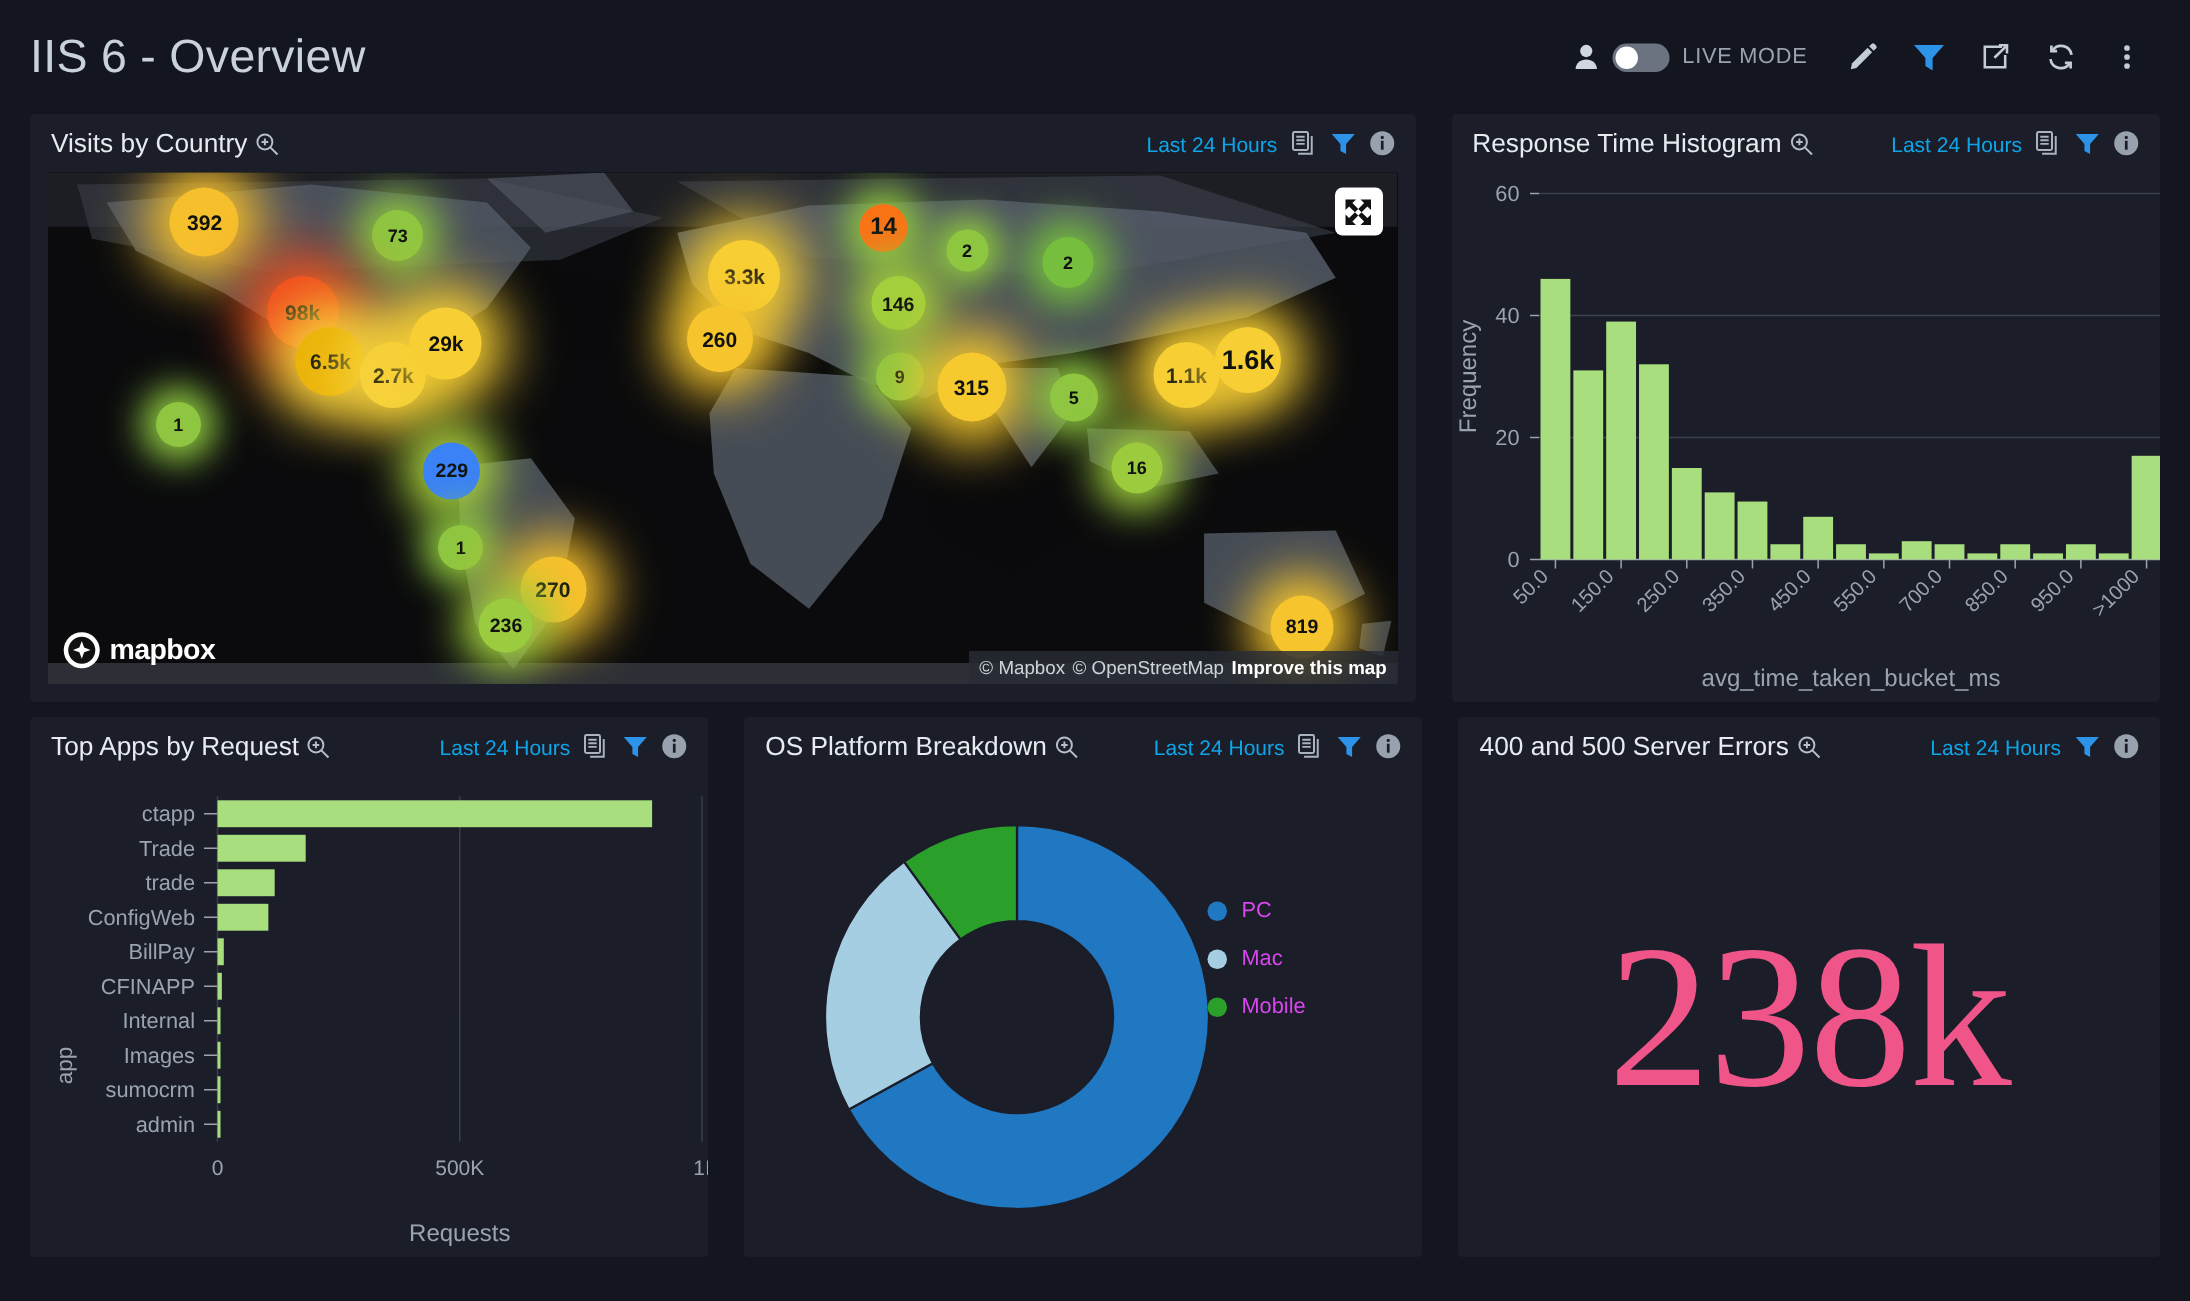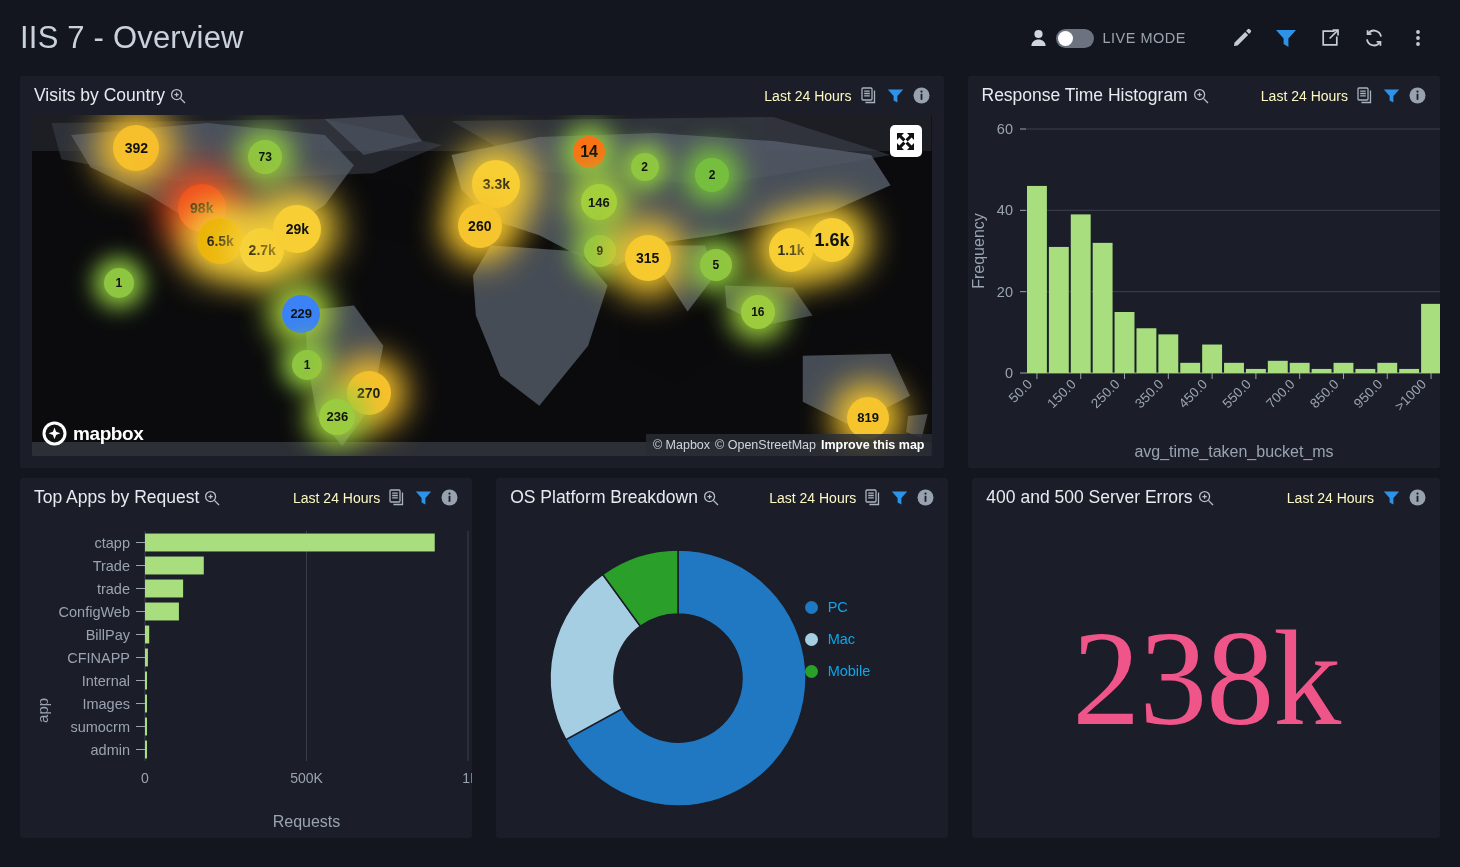--- a/index.html
+++ b/index.html
@@ -12,21 +12,21 @@
   .app { width: 1460px; height: 867px; background: #14161f; position: relative; padding: 0 20px; }
 
   
   .topbar { height: 76px; display: flex; align-items: center; }
   .dash-title {
     font-size: 31px; color: #c9d1dc; font-weight: 400; letter-spacing: .2px;
     white-space: nowrap;
   }
   .topbar-right { margin-left: auto; display: flex; align-items: center; gap: 0; }
   .user-icon { width: 22px; height: 22px; margin-right: 6px; display: flex; align-items: center; justify-content: center; }
-  .toggle-wrap { display: flex; align-items: center; gap: 9px; margin-right: 34px; justify-content: flex-end; }
+  .toggle-wrap { display: flex; align-items: center; gap: 9px; margin-right: 15px; justify-content: flex-end; }
   .toggle {
     width: 38px; height: 19px; border-radius: 10px; background: #6b7280;
     position: relative; cursor: pointer; flex: none;
   }
   .toggle .knob {
     position: absolute; top: 2px; left: 2px; width: 15px; height: 15px;
     border-radius: 50%; background: #ffffff;
   }
   .live-label { font-size: 14.5px; color: #9aa3b0; letter-spacing: .5px; }
   .tb-icon {
@@ -34,40 +34,40 @@
     cursor: pointer;
   }
   .timepicker {
     margin-left: 14px; width: 166px; height: 38px; background: #20242f;
     border-radius: 3px; display: flex; align-items: center; gap: 12px; padding: 0 13px;
     cursor: pointer;
   }
   .tp-text { font-size: 14.5px; color: #828b99; }
 
   
-  .row { display: flex; gap: 24px; justify-content: flex-end; }
+  .row { display: flex; gap: 24px; }
   .row1 { height: 392px; }
   .row2 { height: 360px; margin-top: 10px; }
   .panel {
     background: #1b1e29; border-radius: 3px; position: relative;
     display: flex; flex-direction: column; overflow: hidden;
   }
   .p-map   { width: 946px; }
   .p-hist  { width: 484px; }
   .p-apps  { width: 468px; }
   .p-os    { width: 468px; }
   .p-err   { width: 484px; }
 
   .panel-head {
     height: 39px; display: flex; align-items: center; padding: 0 14px 0 14px; flex: none;
   }
   .panel-title { font-size: 17.5px; color: #e7ebf0; font-weight: 400; white-space: nowrap; }
   .title-zoom { margin-left: 5px; display: inline-flex; align-items: center; cursor: pointer; }
   .head-right { margin-left: auto; display: flex; align-items: center; gap: 9px; }
-  .range-label { font-size: 14px; color: #fef9c3; cursor: pointer; white-space: nowrap; }
+  .range-label { font-size: 14px; color: #0ea5e9; cursor: pointer; white-space: nowrap; }
   .hicon { display: flex; align-items: center; cursor: pointer; }
 
   
   .map-body { flex: 1; margin: 0 12px 12px 12px; position: relative; background: #0a0a0c; overflow: hidden; border-radius: 1px; }
   .map-svg { position: absolute; inset: 0; width: 100%; height: 100%; }
   .marker {
     position: absolute; transform: translate(-50%,-50%);
     border-radius: 50%; display: flex; align-items: center; justify-content: center;
     font-size: 13px; font-weight: 700; color: #10120f; cursor: pointer;
   }
@@ -98,29 +98,29 @@
     flex: 1; display: flex; align-items: center; justify-content: center;
     font-family: "Liberation Serif", serif; font-size: 136px; color: #f0558a;
     letter-spacing: -1px; line-height: 1;
   }
 
   
   .os-body { flex: 1; position: relative; display: flex; align-items: center; }
   .legend { position: absolute; right: 78px; top: 82px; display: flex; flex-direction: column; gap: 16px; }
   .legend-item { display: flex; align-items: center; gap: 10px; cursor: pointer; }
   .legend-dot { width: 13px; height: 13px; border-radius: 50%; flex: none; }
-  .legend-label { font-size: 14.5px; color: #0ea5e9; }
+  .legend-label { font-size: 14.5px; color: #d946ef; }
 </style>
 </head>
 <body>
 
 <div class="app">
 
   <div class="topbar">
-    <div class="dash-title">IIS 7 - Overview</div>
+    <div class="dash-title">IIS 6 - Overview</div>
 
     <div class="topbar-right">
       <div class="user-icon">
         <svg width="17" height="18" viewBox="0 0 17 18">
             <circle cx="8.5" cy="5" r="4.1" fill="#cfd6e0"></circle>
             <path d="M1.4 17c0-3.9 3.2-6.4 7.1-6.4S15.6 13.1 15.6 17z" fill="#cfd6e0"></path>
           </svg>
       </div>
       <div class="toggle-wrap">
         <div class="toggle">

